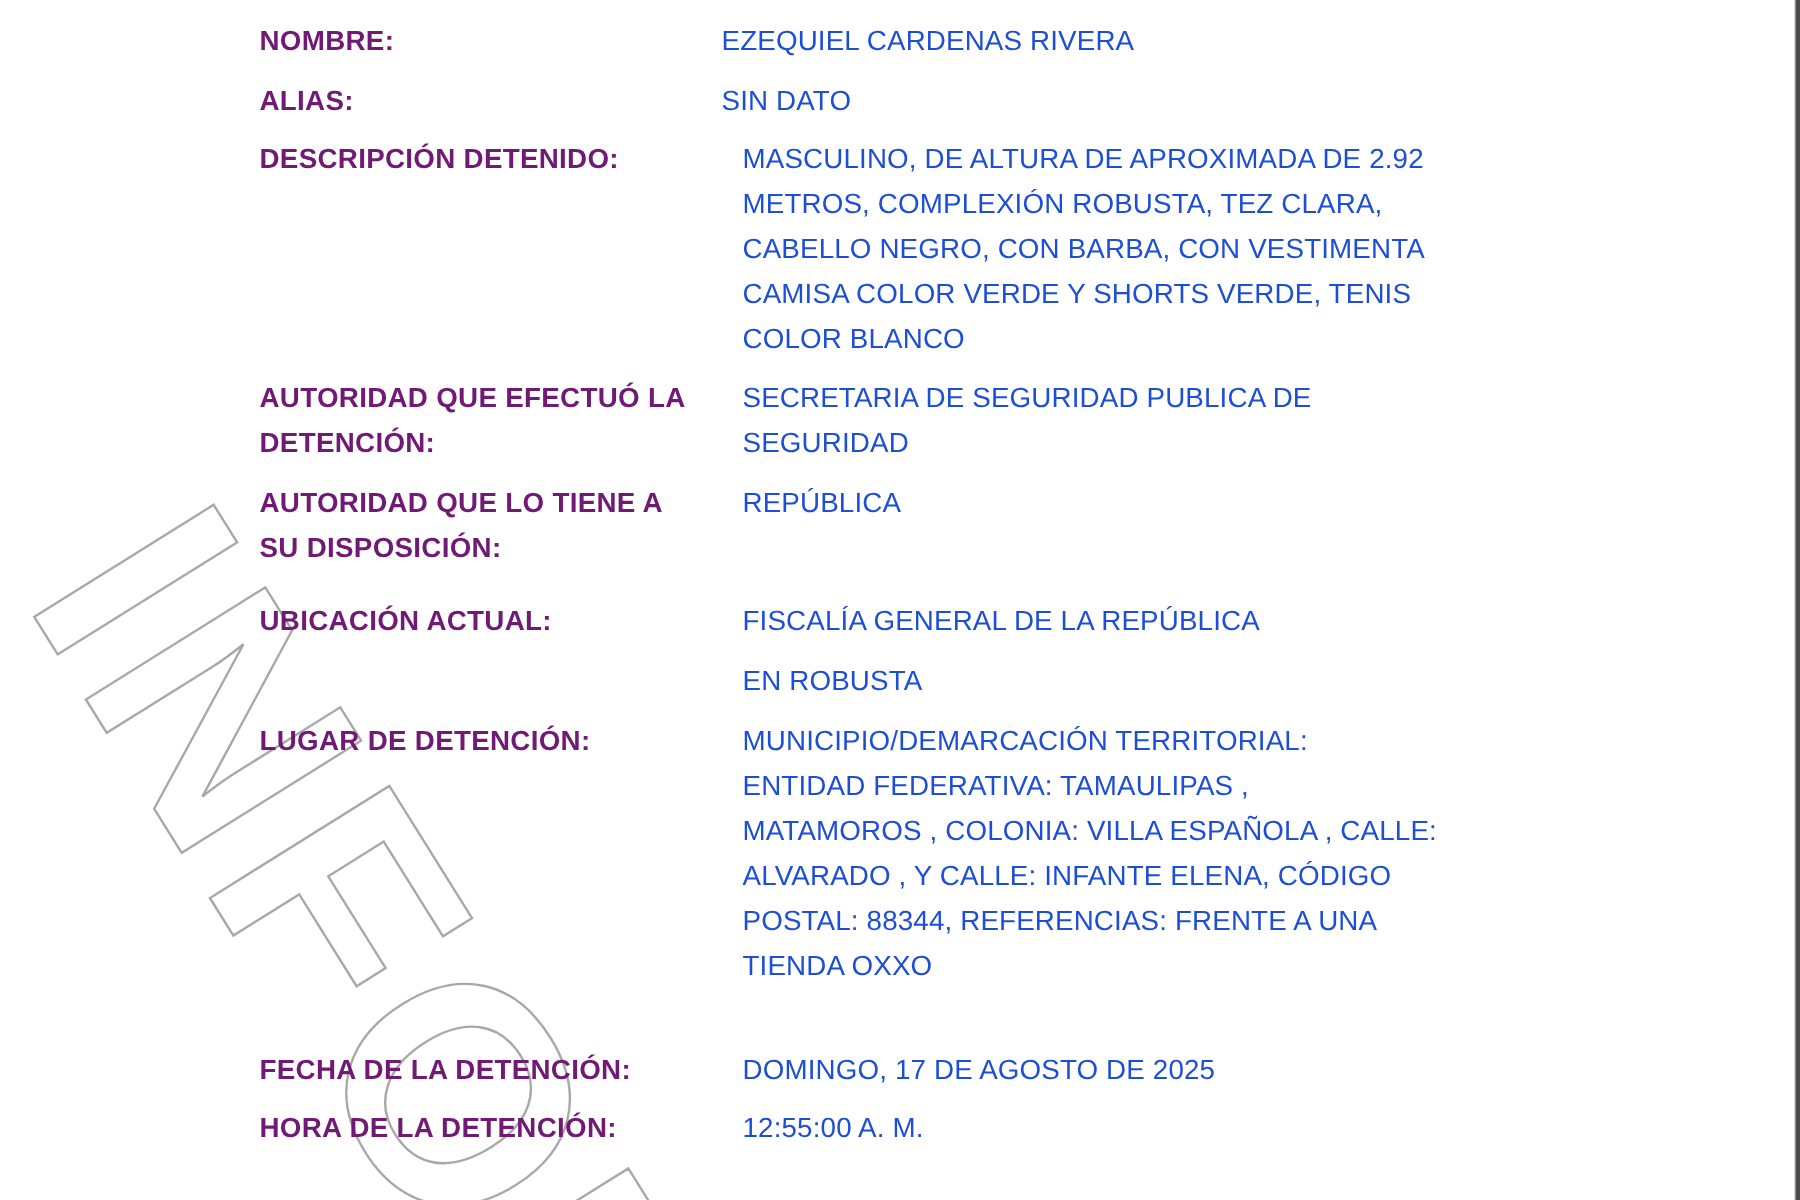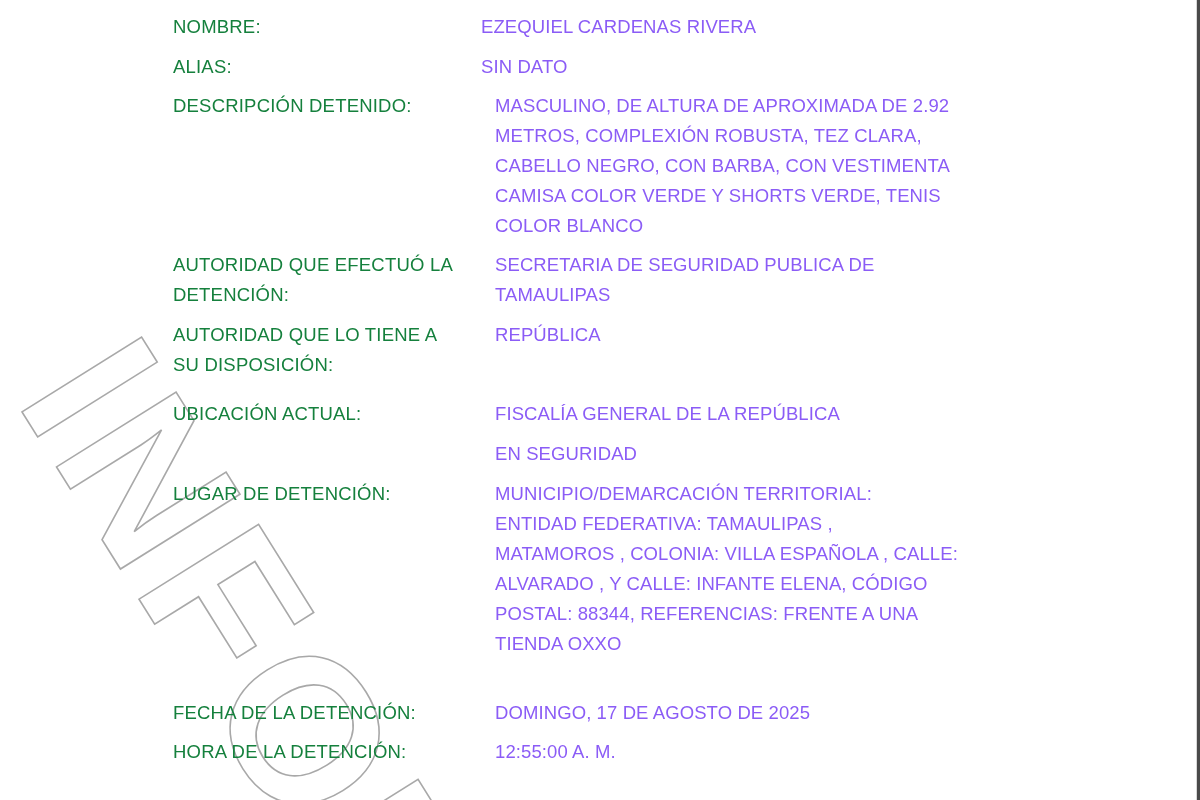--- a/index.html
+++ b/index.html
@@ -44,29 +44,29 @@
     z-index: 2;
     font-family: "Liberation Sans", sans-serif;
     font-size: 18.5px;
     line-height: 30px;
     color: #2a2a2a;
   }
   .label {
     position: absolute;
     left: 173px;
     width: 310px;
-    font-weight: normal;
-    color: #15803d;
+    font-weight: bold;
+    color: #701a75;
     letter-spacing: 0.2px;
   }
   .value {
     position: absolute;
     left: 495px;
     width: 520px;
-    color: #8b5cf6;
+    color: #1d4ed8;
     letter-spacing: 0.1px;
   }
   .value.tight { left: 481px; }
   .value div { white-space: nowrap; }
 </style>
 </head>
 <body>
 
 <div class="page">
 
@@ -103,21 +103,21 @@
     </div>
   </div>
 
   <div class="row" style="top:250px;">
     <div class="label">
       <div>AUTORIDAD QUE EFECTUÓ LA</div>
       <div>DETENCIÓN:</div>
     </div>
     <div class="value">
       <div>SECRETARIA DE SEGURIDAD PUBLICA DE</div>
-      <div>TAMAULIPAS</div>
+      <div>SEGURIDAD</div>
     </div>
   </div>
 
   <div class="row" style="top:320px;">
     <div class="label">
       <div>AUTORIDAD QUE LO TIENE A</div>
       <div>SU DISPOSICIÓN:</div>
     </div>
     <div class="value">
       <div>REPÚBLICA</div>
@@ -128,21 +128,21 @@
     <div class="label">
       <div>UBICACIÓN ACTUAL:</div>
     </div>
     <div class="value">
       <div>FISCALÍA GENERAL DE LA REPÚBLICA</div>
     </div>
   </div>
 
   <div class="row" style="top:439px;">
     <div class="value">
-      <div>EN SEGURIDAD</div>
+      <div>EN ROBUSTA</div>
     </div>
   </div>
 
   <div class="row" style="top:479px;">
     <div class="label">
       <div>LUGAR DE DETENCIÓN:</div>
     </div>
     <div class="value">
       <div>MUNICIPIO/DEMARCACIÓN TERRITORIAL:</div>
       <div>ENTIDAD FEDERATIVA: TAMAULIPAS ,</div>

